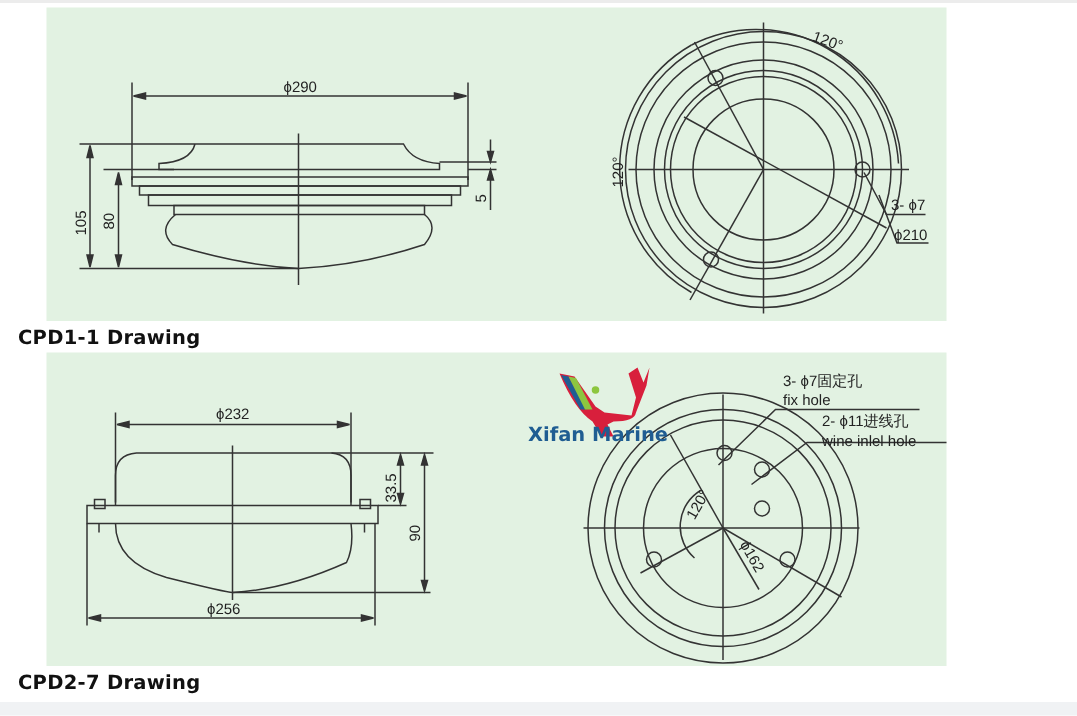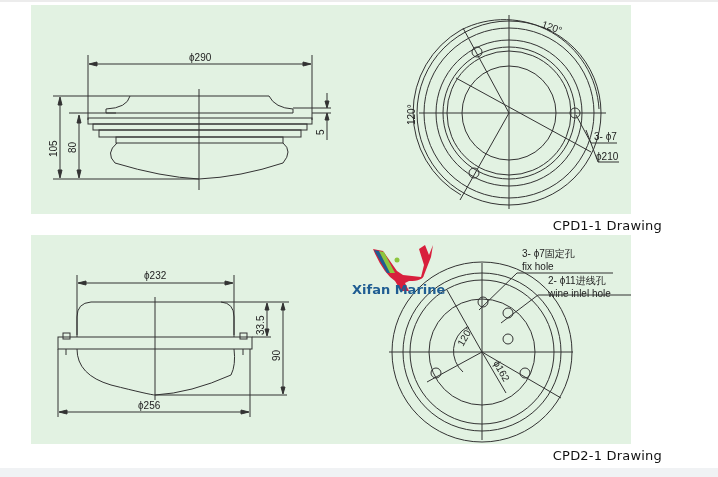--- a/index.html
+++ b/index.html
@@ -1,21 +1,21 @@
 <!DOCTYPE html>
 <html><head>
 <meta charset="utf-8">
 <style>
   html, body { margin:0; padding:0; }
   body { width:718px; height:477px; background:#ffffff; position:relative; overflow:hidden;
          font-family:"DejaVu Sans", sans-serif; }
   .topbar { position:absolute; left:0; top:0; width:718px; height:2px; background:#ececec; }
   .panel { position:absolute; left:31px; width:600px; background:#e2f2e2; }
   .panel svg { position:absolute; left:0; top:0; }
-  .caption { position:absolute; left:0; width:662px; text-align:right; font-weight:normal;
+  .caption { position:absolute; left:12px; width:662px; text-align:left; font-weight:bold;
              font-size:13px; color:#111; letter-spacing:0.2px; }
   .footer { position:absolute; left:0; top:468px; width:718px; height:9px; background:#f0f2f4; }
   .dimtext { font-family:"Liberation Sans", sans-serif; font-size:10px; fill:#222; }
   .logo-text { font-family:"DejaVu Sans", sans-serif; font-weight:bold; font-size:13px; fill:#1f5d92; }
 </style>
 </head>
 <body>
 
 <div class="topbar"></div>
 
@@ -154,15 +154,15 @@
 
     <g>
       <path d="M342 14 L352 16 L366 36 L372 40 L390 42 L393 30 L388 14 L394 10 L398 20 L402 10 L400 22 L393 40 Q392 46 378 46 L374 48 L378 56 L370 56 L364 46 Q352 38 342 14 Z" fill="#d81f3c"></path>
       <path d="M343 15 L348 16 L360 38 L356 38 Z" fill="#1f5d92"></path>
       <path d="M348 16 L353 17 L364 38 L359 38 Z" fill="#8dc63f"></path>
       <circle cx="366" cy="25" r="2.5" fill="#8dc63f"></circle>
     </g>
     <text class="logo-text" x="321" y="59">Xifan Marine</text>
   </svg>
 </div>
-<div class="caption" style="top:448px;">CPD2-1 Drawing</div>
+<div class="caption" style="top:448px;">CPD2-7 Drawing</div>
 
 <div class="footer"></div>
 
 </body></html>

